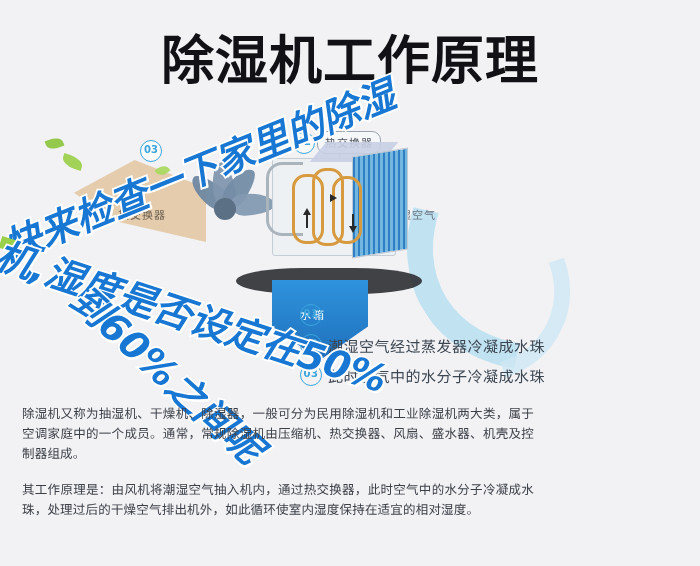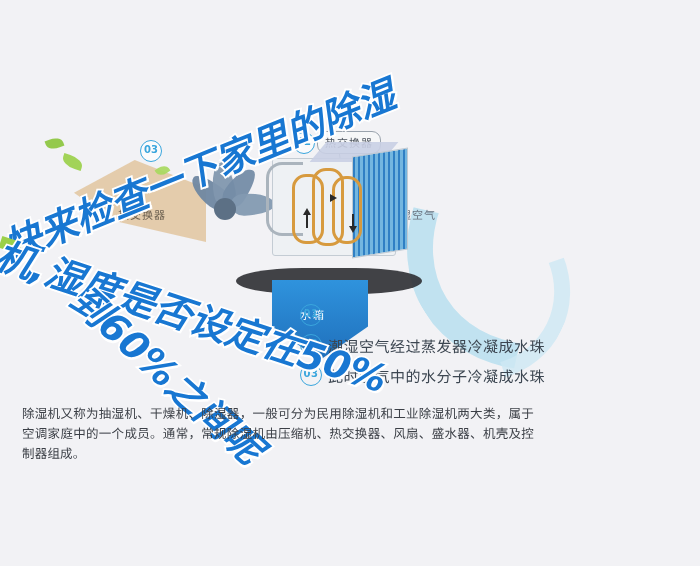--- a/index.html
+++ b/index.html
@@ -376,20 +376,23 @@
     text-align: justify;
     margin: 0 0 16px 0;
   }
   .para:last-child { margin-bottom: 0; }
 </style>
 </head>
 <body>
 
 <div class="page">
 
+  <div class="title-bar">
+    <span class="title-text">除湿机工作原理</span>
+  </div>
 
   <div class="figure">
 
     <div class="swoosh"></div>
     <div class="swoosh2"></div>
 
     <div class="dry-arrow"></div>
     <div class="dry-label">热交换器</div>
 
     <div class="leaf l1"></div>
@@ -447,15 +450,16 @@
   </div>
 
   <div class="overlay">
     <div class="ov-line l1">快来检查一下家里的除湿</div>
     <div class="ov-line l2">机,湿度是否设定在50%</div>
     <div class="ov-line l3">到60%之间呢</div>
   </div>
 
   <div class="body-copy">
     <p class="para">除湿机又称为抽湿机、干燥机、除湿器，一般可分为民用除湿机和工业除湿机两大类，属于空调家庭中的一个成员。通常，常规除湿机由压缩机、热交换器、风扇、盛水器、机壳及控制器组成。</p>
+    <p class="para">其工作原理是：由风机将潮湿空气抽入机内，通过热交换器，此时空气中的水分子冷凝成水珠，处理过后的干燥空气排出机外，如此循环使室内湿度保持在适宜的相对湿度。</p>
   </div>
 
 </div>
 
 </body></html>

